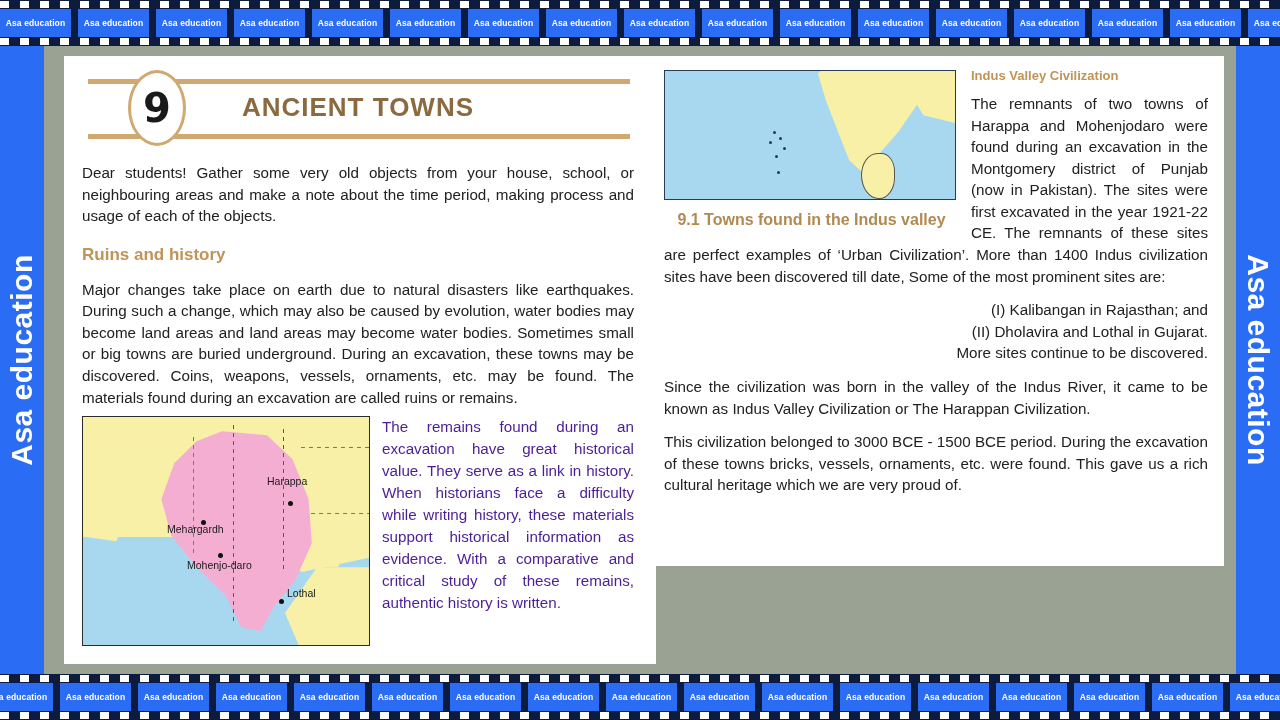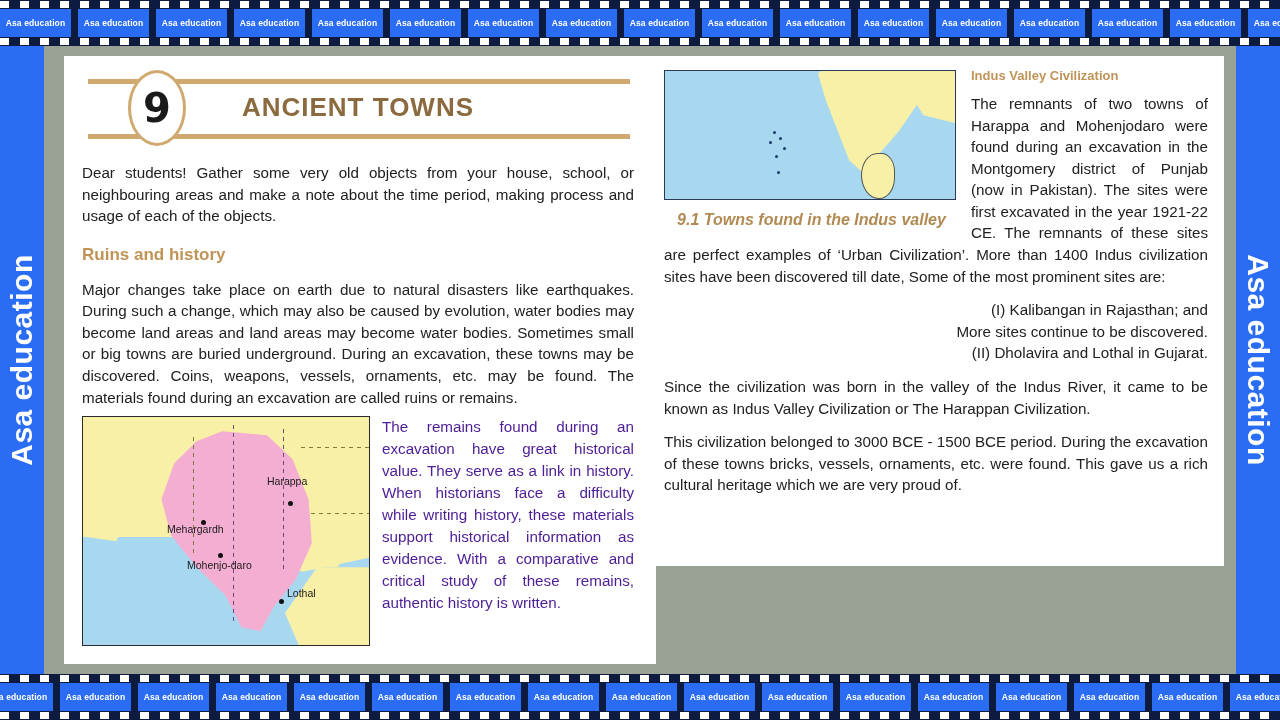--- a/index.html
+++ b/index.html
@@ -148,21 +148,21 @@
   
   .fig-right-wrap { float: left; width: 295px; margin: 2px 12px 4px 4px; }
   .map-right {
     width: 292px; height: 130px;
     border: 1.5px solid #2b3a55;
     background: #a8d8f0;
     position: relative; overflow: hidden;
   }
   .caption {
     margin-top: 10px; text-align: center;
-    font-size: 16px; font-weight: bold; color: #b08a52; line-height: 1.3; font-style: italic;
+    font-size: 16px; font-weight: bold; color: #b08a52; line-height: 1.3;
   }
   .right-head {
     font-size: 13px; font-weight: bold; color: #c09356;
     margin: 4px 8px 10px 0; overflow: hidden;
   }
   .page-right .body-text { margin: 0 10px 0 4px; }
   .clearfix::after { content: ""; display: table; clear: both; }
   .list-line { margin: 0; }
   .gap { height: 12px; }
 </style>
@@ -326,22 +326,22 @@
       </div>
 
       <div class="right-head">Indus Valley Civilization</div>
       <div class="body-text">The remnants of two towns of Harappa and Mohenjodaro were found during an excavation in the Montgomery district of Punjab (now in Pakistan). The sites were first excavated in the year 1921-22 CE. The remnants of these sites are perfect examples of ‘Urban Civilization’. More than 1400 Indus civilization sites have been discovered till date, Some of the most prominent sites are:</div>
     </div>
 
     <div class="gap"></div>
 
     <div class="body-text" style="text-align:right;">
       <div class="list-line">(I) Kalibangan in Rajasthan; and</div>
+      <div class="list-line">(II) Dholavira and Lothal in Gujarat.</div>
       <div class="list-line">More sites continue to be discovered.</div>
-      <div class="list-line">(II) Dholavira and Lothal in Gujarat.</div>
     </div>
 
     <div class="gap"></div>
 
     <div class="body-text">Since the civilization was born in the valley of the Indus River, it came to be known as Indus Valley Civilization or The Harappan Civilization.</div>
 
     <div class="gap"></div>
 
     <div class="body-text">This civilization belonged to  3000 BCE - 1500 BCE period. During the excavation of these towns bricks, vessels, ornaments, etc. were found. This gave us a rich cultural heritage which we are very proud of.</div>
   </div>

